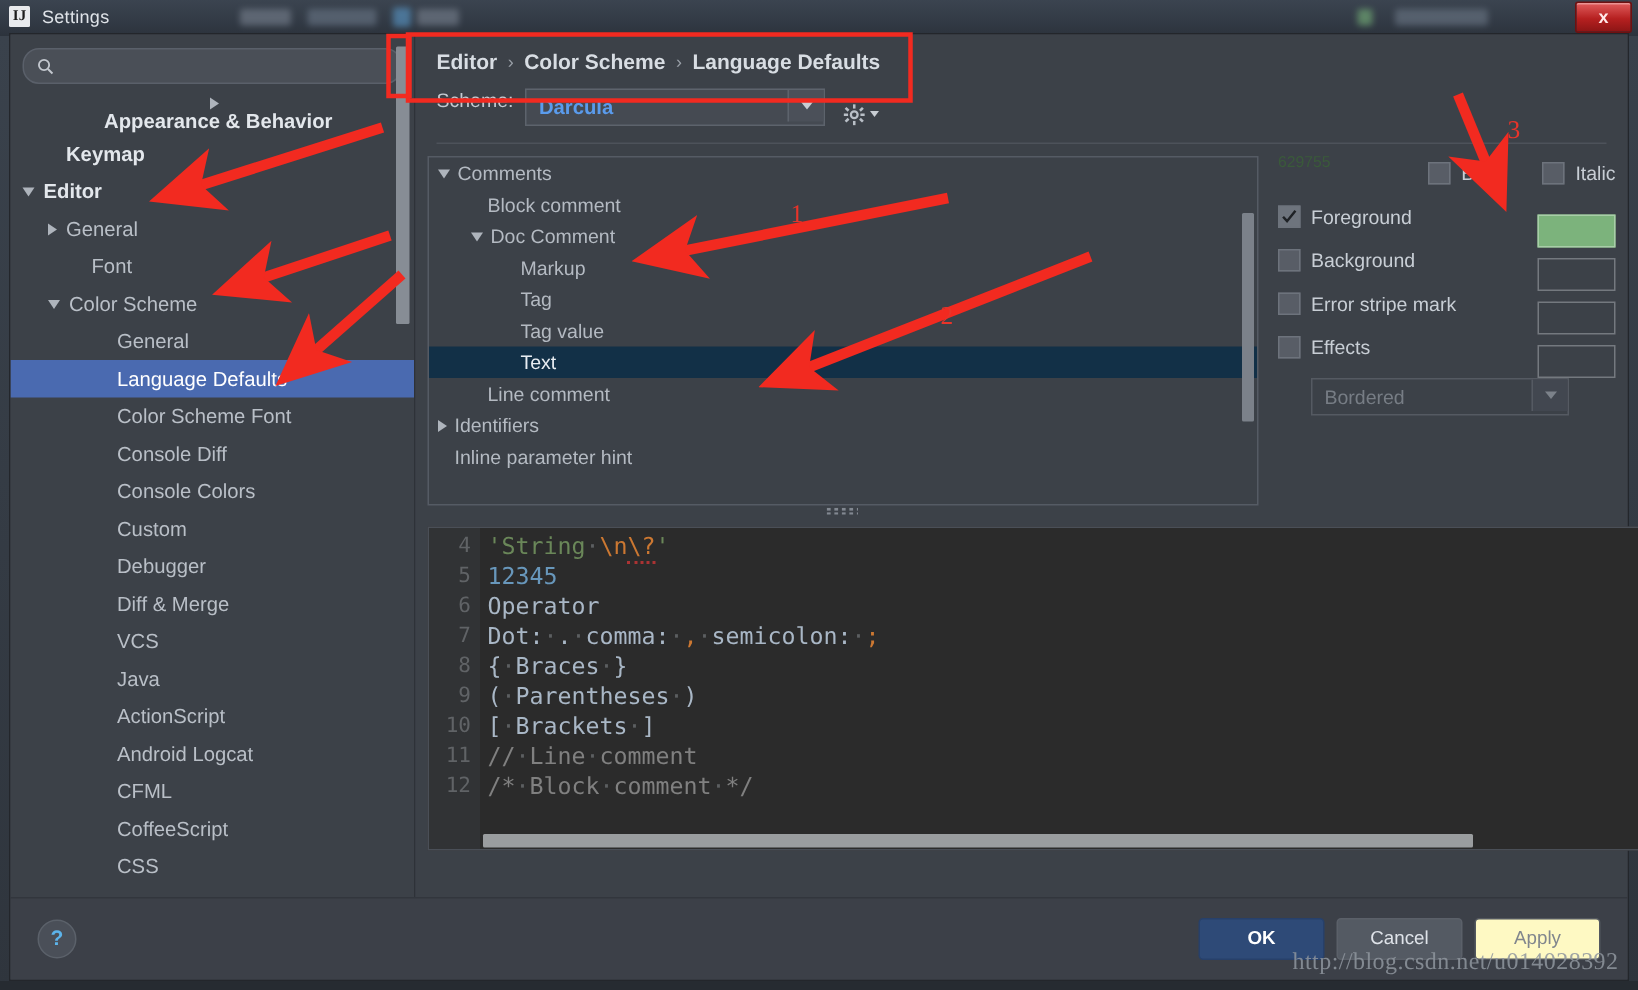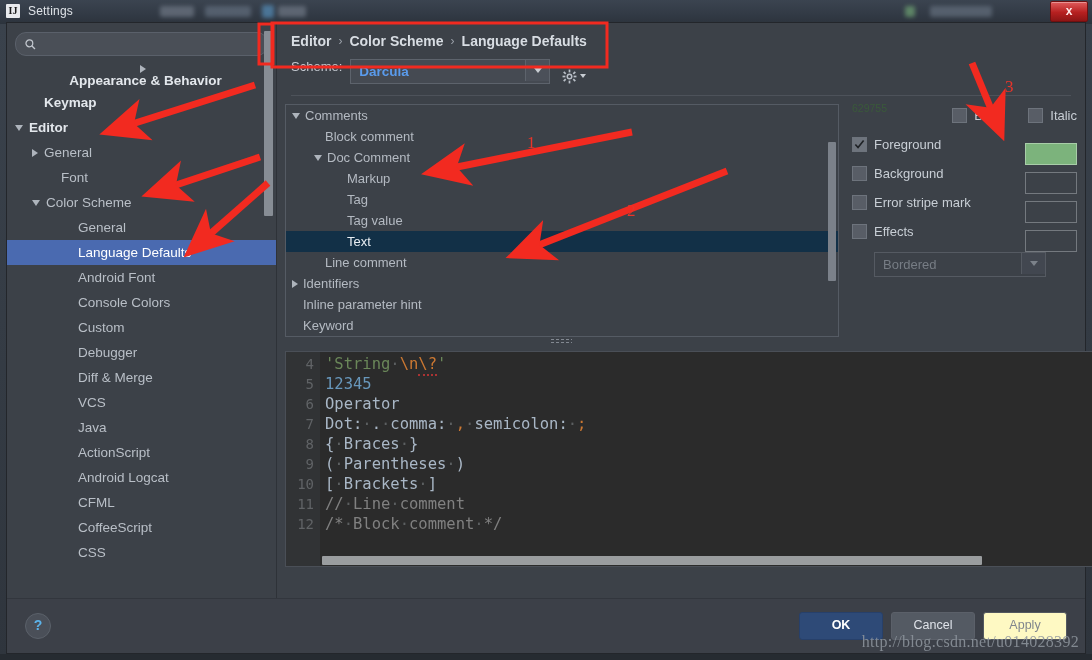--- a/index.html
+++ b/index.html
@@ -276,21 +276,25 @@
             <div class="node" style="padding-left: 59px;">
               <span class="arrow none"></span>
               <span>General</span>
             </div>
             <div class="node selected" style="padding-left: 59px;">
               <span class="arrow none"></span>
               <span>Language Defaults</span>
             </div>
             <div class="node" style="padding-left: 59px;">
               <span class="arrow none"></span>
-              <span>Android Font</span>
+              <span>Color Scheme Font</span>
+            </div>
+            <div class="node" style="padding-left: 59px;">
+              <span class="arrow none"></span>
+              <span>Console Diff</span>
             </div>
             <div class="node" style="padding-left: 59px;">
               <span class="arrow none"></span>
               <span>Console Colors</span>
             </div>
             <div class="node" style="padding-left: 59px;">
               <span class="arrow none"></span>
               <span>Custom</span>
             </div>
             <div class="node" style="padding-left: 59px;">
@@ -409,24 +413,20 @@
                   <span>Line comment</span>
                 </div>
                 <div class="lrow" style="padding-left: 6px;">
                   <span class="arrow right"></span>
                   <span>Identifiers</span>
                 </div>
                 <div class="lrow" style="padding-left: 6px;">
                   <span class="arrow none"></span>
                   <span>Inline parameter hint</span>
                 </div>
-                <div class="lrow" style="padding-left: 6px;">
-                  <span class="arrow none"></span>
-                  <span>Keyword</span>
-                </div>
               </div>
             <div class="list-sb" style="top:37px;height:139px;"></div>
           </div>
 
           <div class="splitter" style="top:239px;">
             <div class="grip"></div>
           </div>
 
           <div class="props">
             <div class="prop-top">

